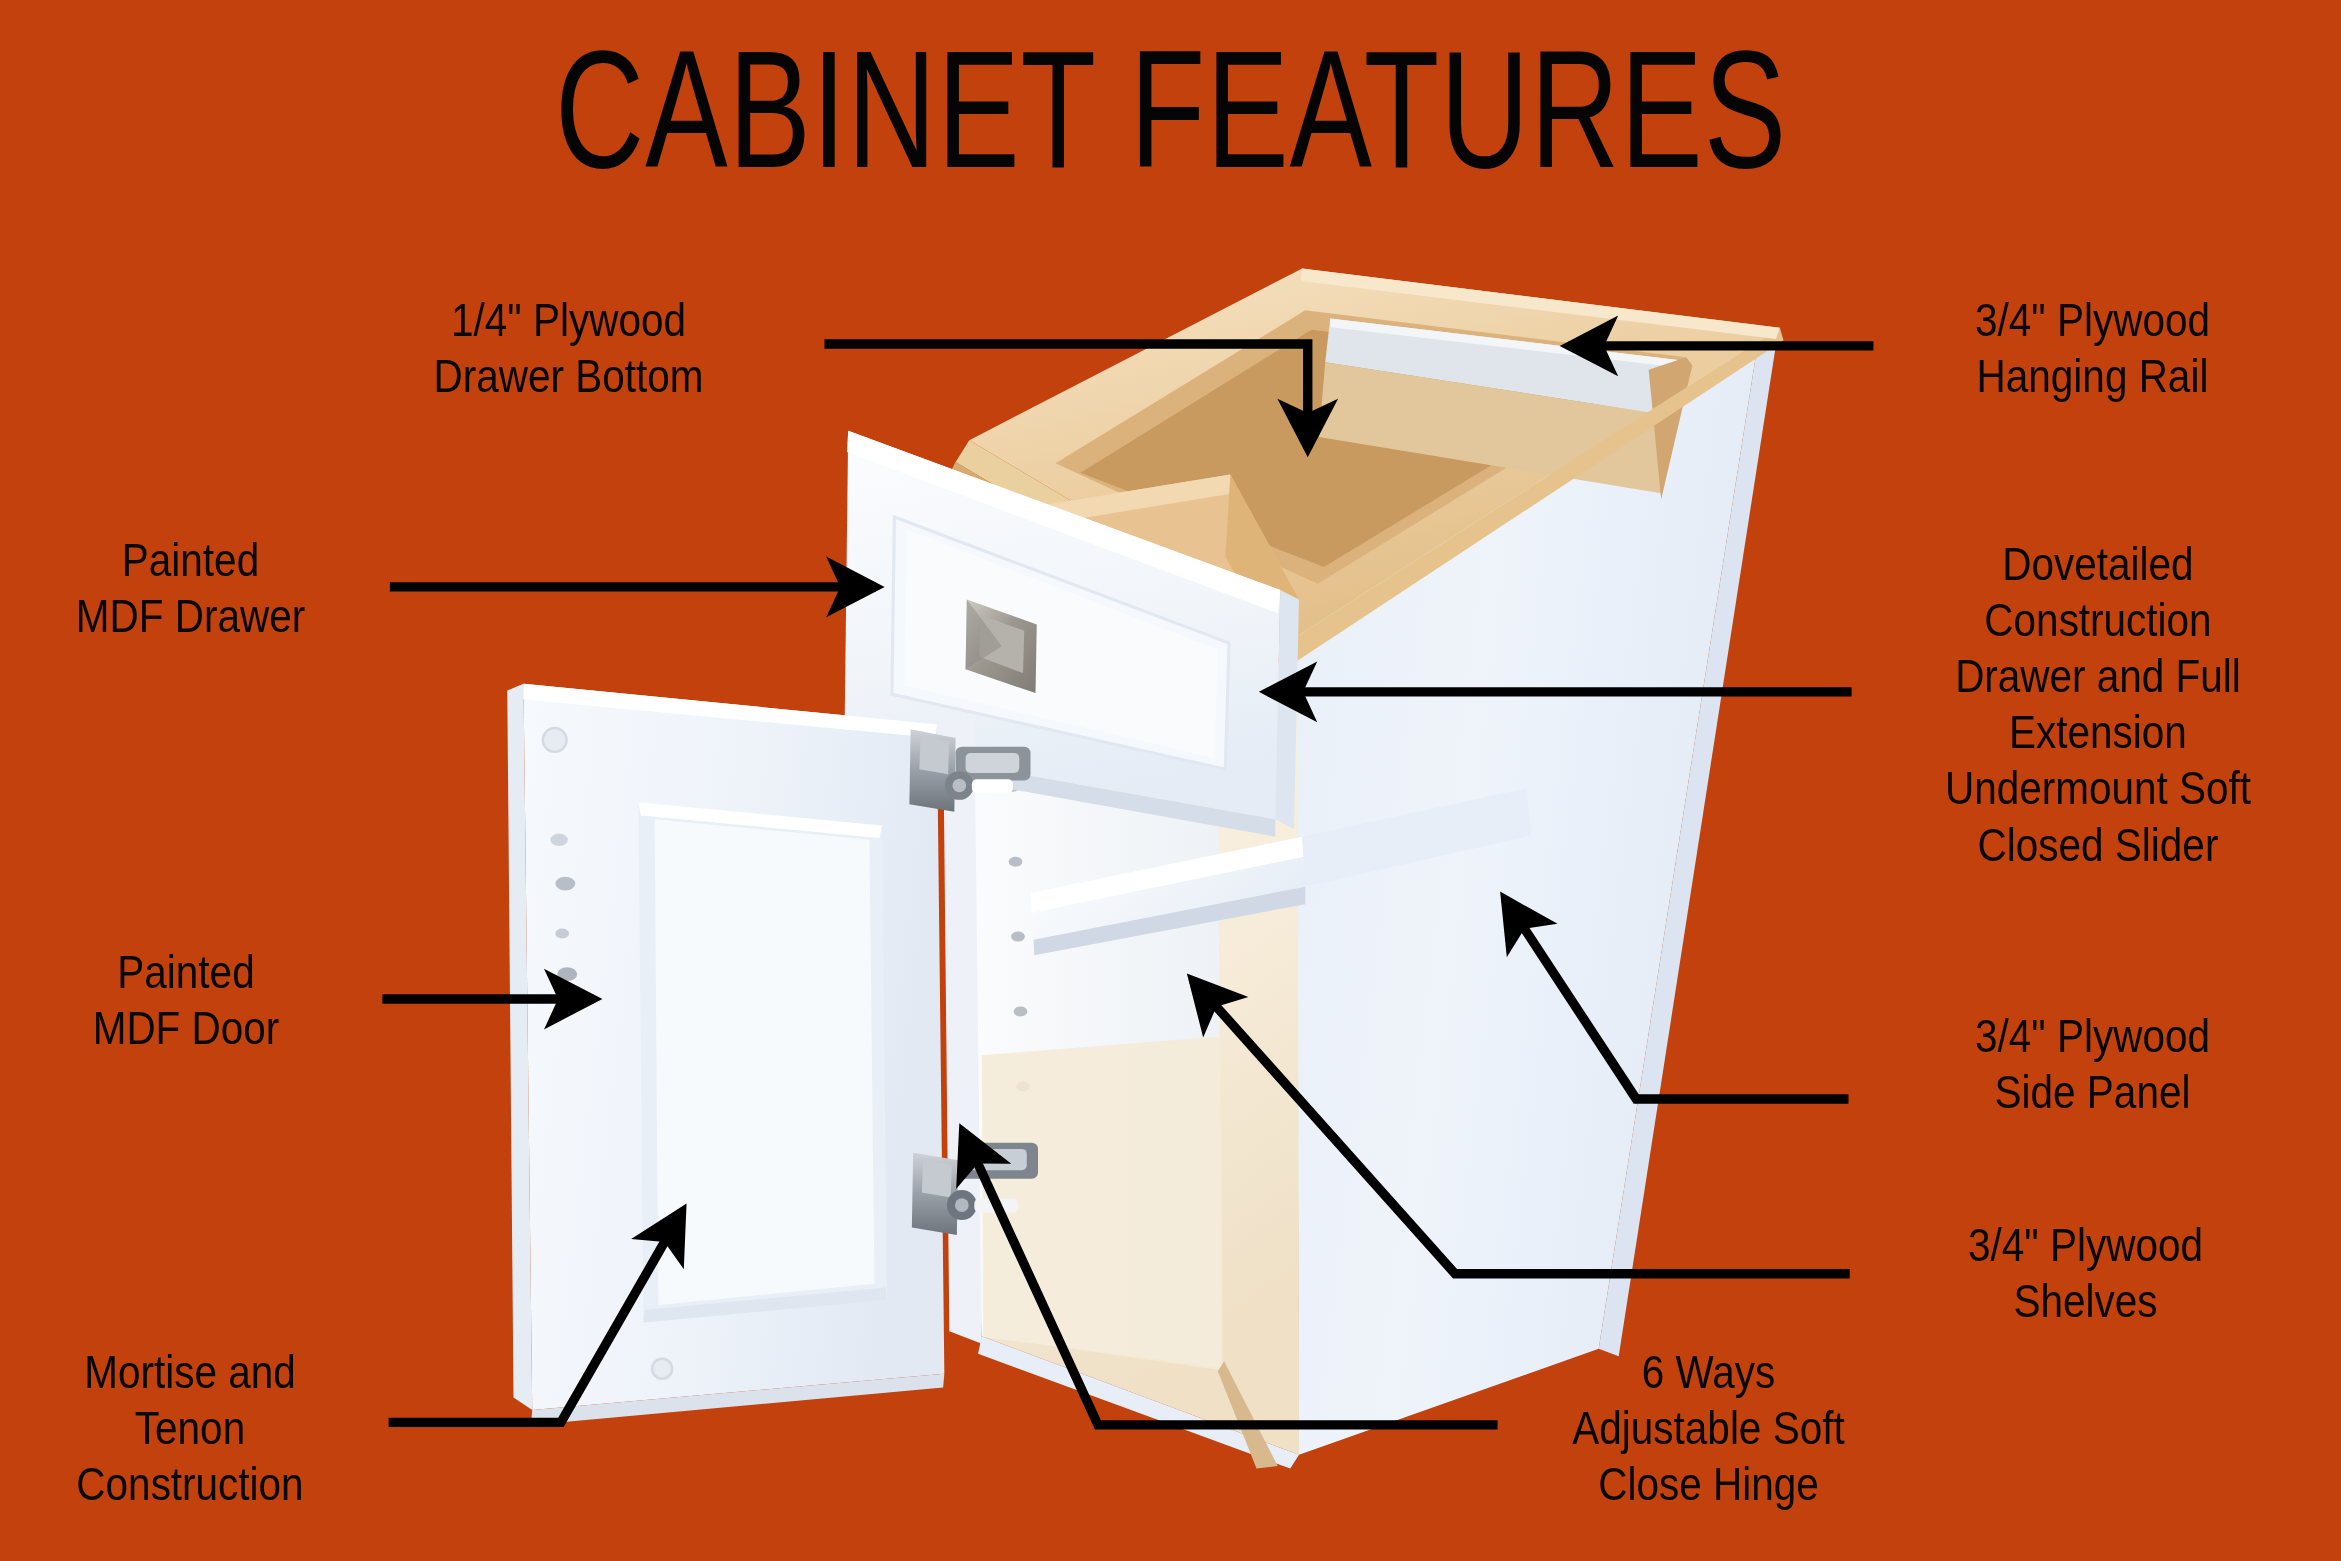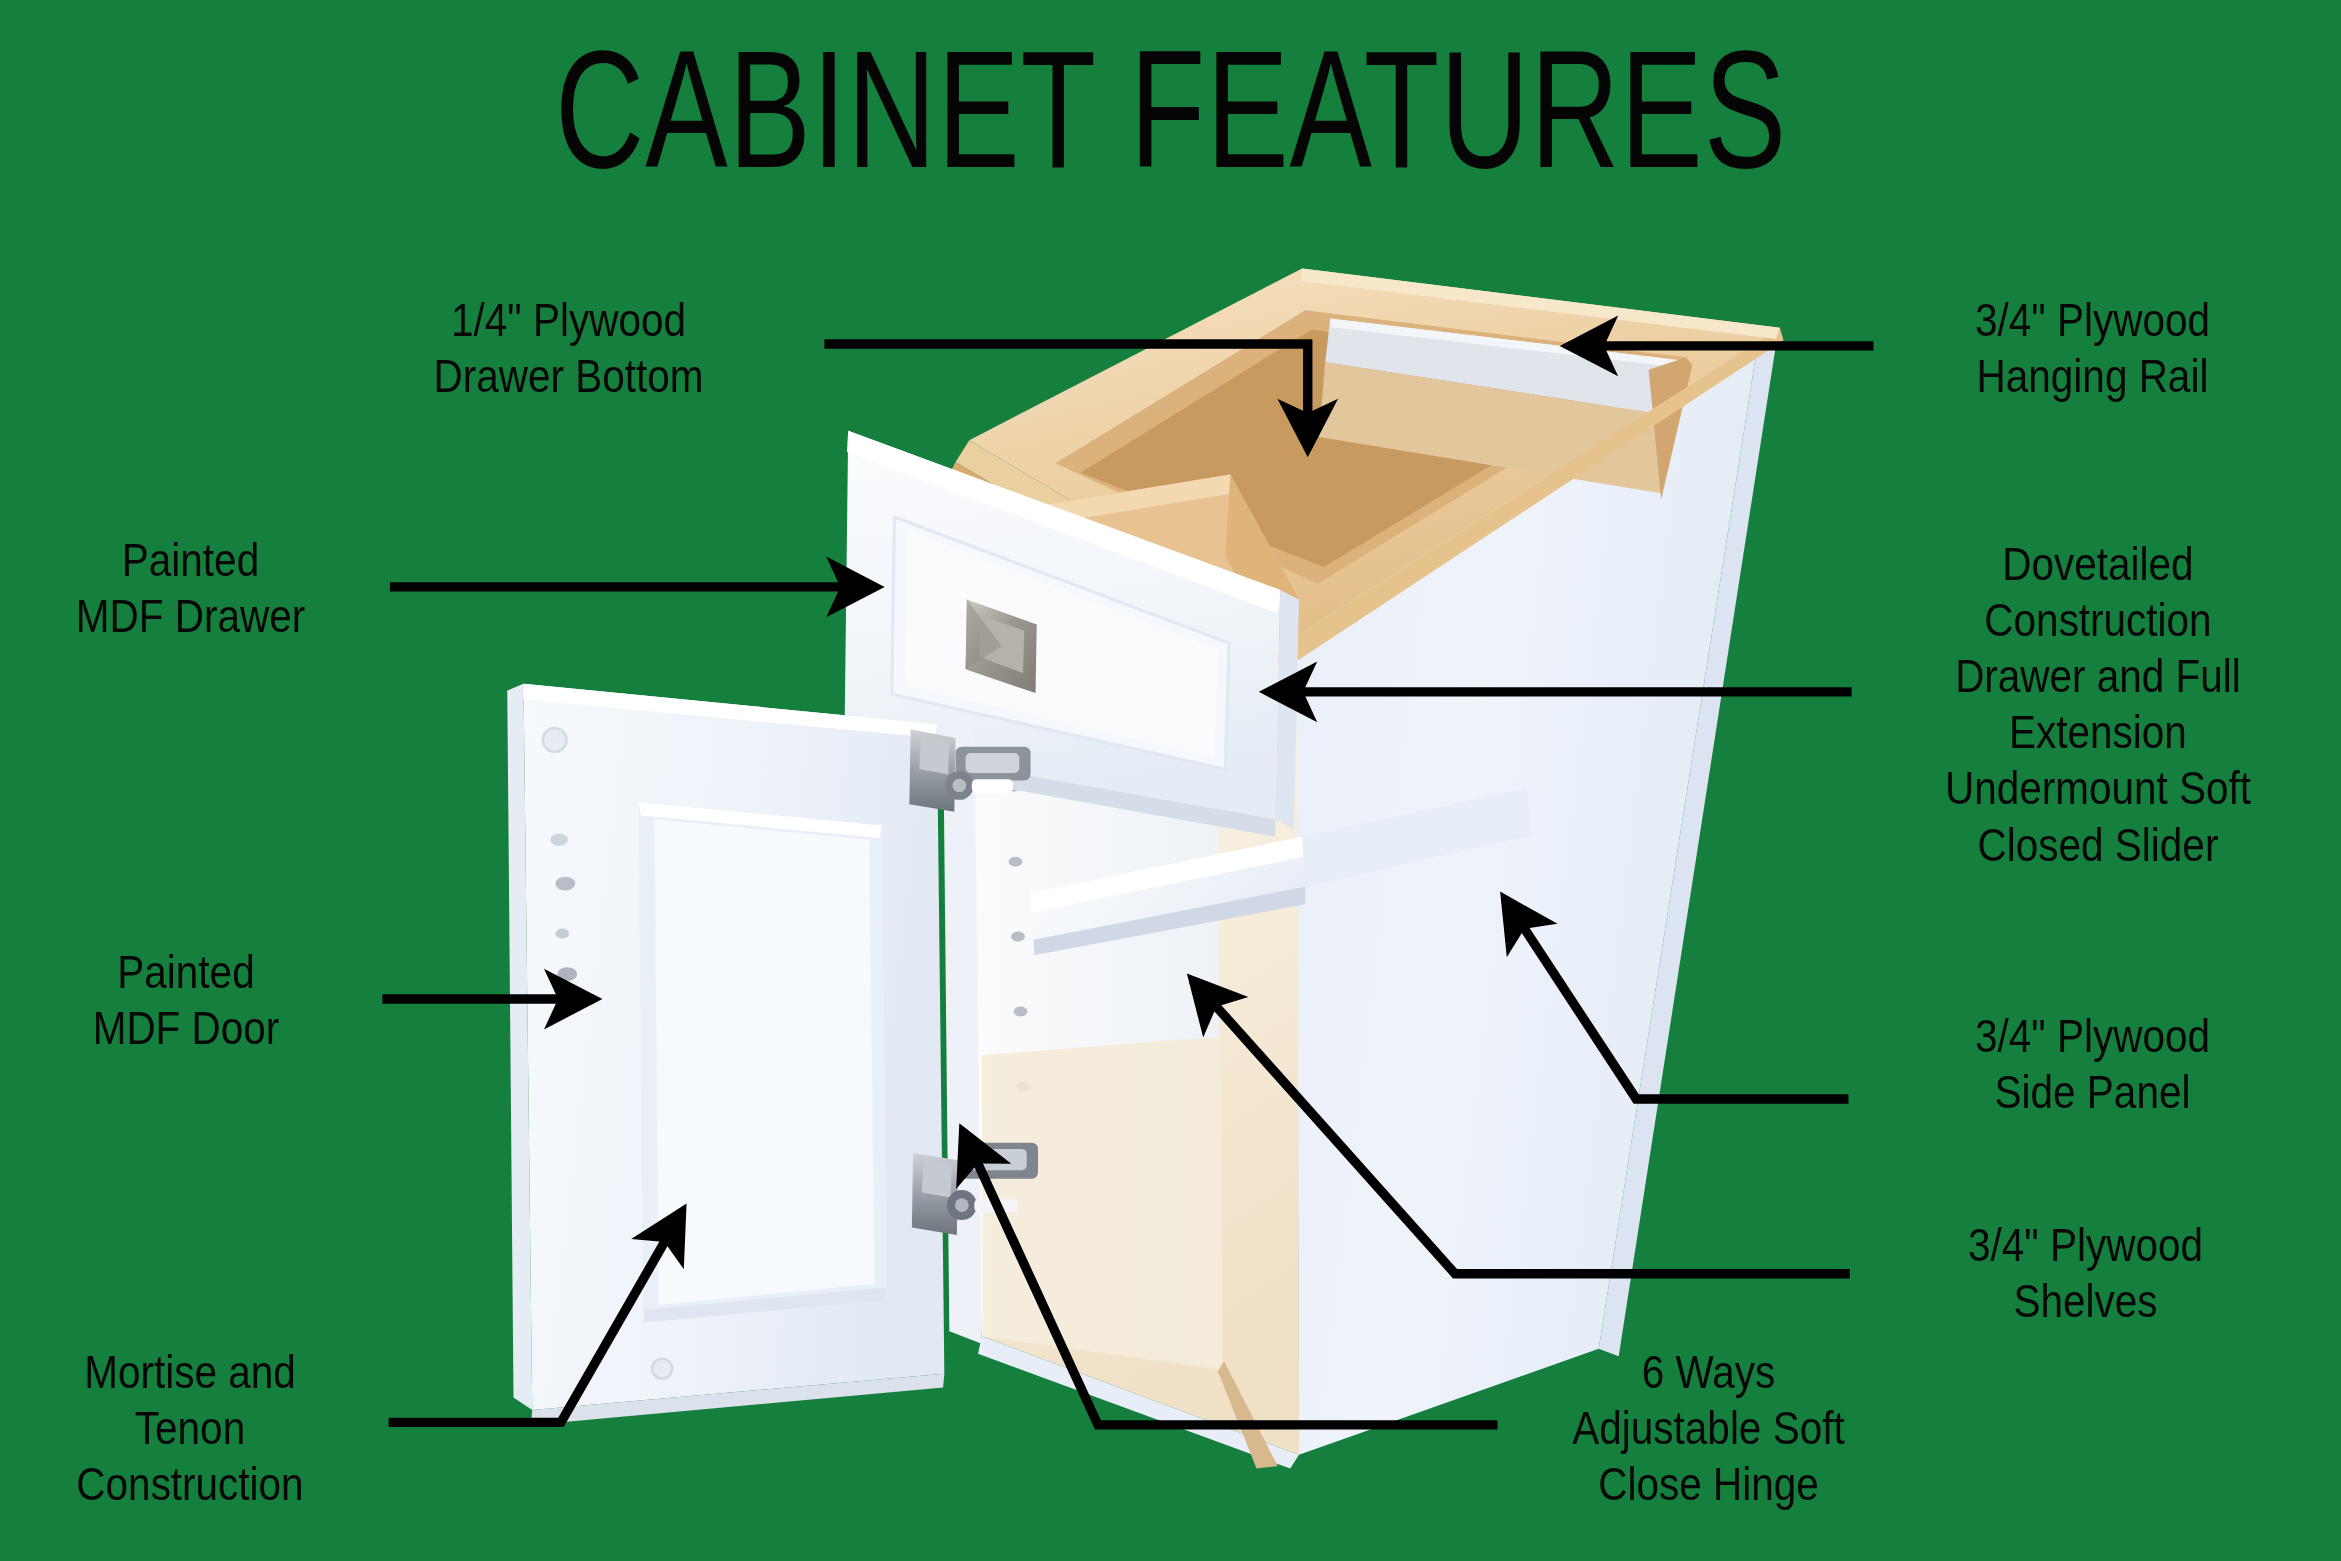--- a/index.html
+++ b/index.html
@@ -5,21 +5,21 @@
 <style>
   html,body{margin:0;padding:0;background:#ffffff;}
   body{
     font-family:"Liberation Sans", sans-serif;
     -webkit-font-smoothing:antialiased;
   }
   #canvas{
     position:relative;
     width:2342px;
     height:1561px;
-    background:#15803d;
+    background:#c2410c;
     overflow:hidden;
   }
   
   #page-title{
     position:absolute;
     left:0; top:24px;
     width:2342px;
     text-align:center;
     font-family:"Liberation Sans", sans-serif;
     font-size:167px;

